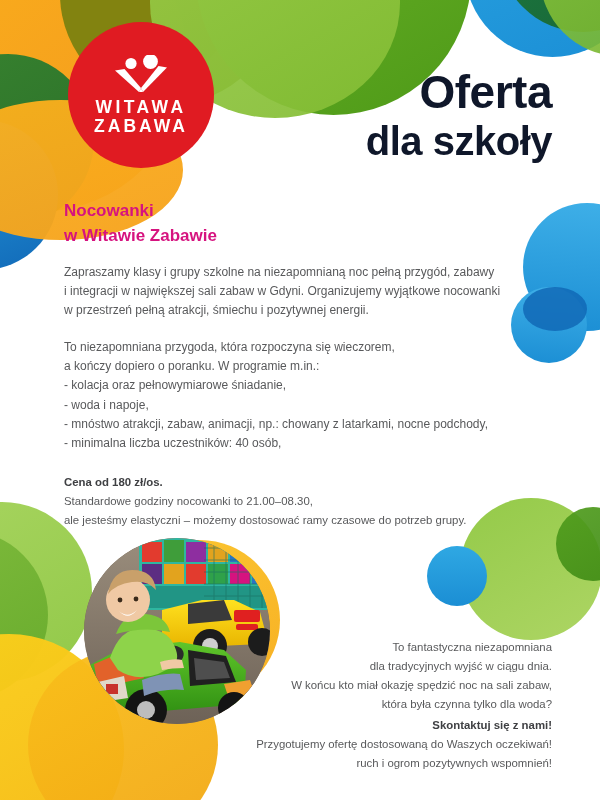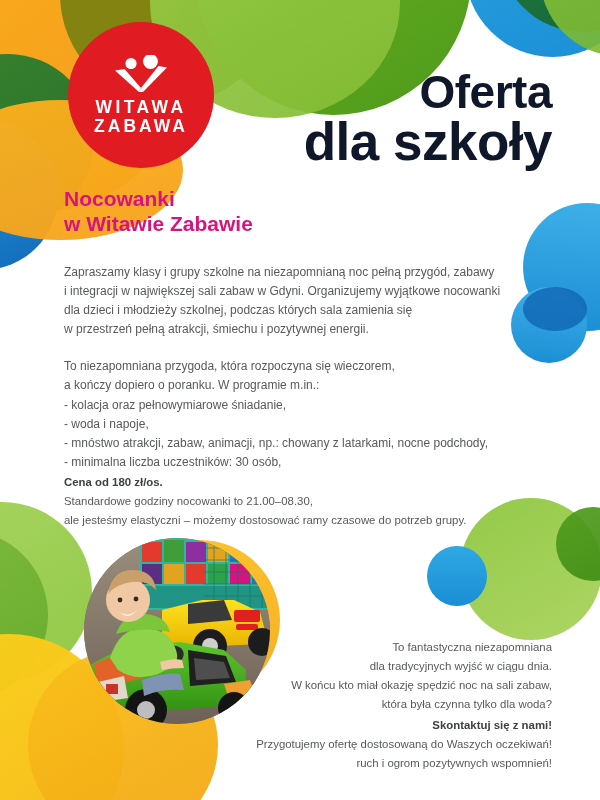--- a/index.html
+++ b/index.html
@@ -66,29 +66,29 @@
     right: 48px;
     top: 68px;
     text-align: right;
     color: #0f172a;
     font-weight: bold;
     font-size: 46px;
     line-height: 49px;
     letter-spacing: -0.5px;
     z-index: 10;
   }
-  .title .t2 { font-size: 53px; }
+  .title .t2 { font-size: 40px; }
 
   .subhead {
     position: absolute;
     left: 64px;
-    top: 186px;
+    top: 198px;
     color: #d6137f;
     font-weight: bold;
-    font-size: 21px;
+    font-size: 17px;
     line-height: 25px;
     z-index: 10;
   }
 
   
   .body-copy {
     position: absolute;
     left: 64px;
     top: 263px;
     width: 452px;
@@ -229,31 +229,30 @@
   <div class="subhead">
     <div>Nocowanki</div>
     <div>w Witawie Zabawie</div>
   </div>
 
   <div class="body-copy">
 
     <p class="para">
       <span class="ln">Zapraszamy klasy i grupy szkolne na niezapomnianą noc pełną przygód, zabawy</span>
       <span class="ln">i integracji w największej sali zabaw w Gdyni. Organizujemy wyjątkowe nocowanki</span>
-      <span class="ln">dla dzieci i młodzieży szkolnej, podczas których sala zamienia się</span>
       <span class="ln">w przestrzeń pełną atrakcji, śmiechu i pozytywnej energii.</span>
     </p>
 
     <p class="para">
       <span class="ln">To niezapomniana przygoda, która rozpoczyna się wieczorem,</span>
       <span class="ln">a kończy dopiero o poranku. W programie m.in.:</span>
       <span class="ln">- kolacja oraz pełnowymiarowe śniadanie,</span>
       <span class="ln">- woda i napoje,</span>
       <span class="ln">- mnóstwo atrakcji, zabaw, animacji, np.: chowany z latarkami, nocne podchody,</span>
-      <span class="ln">- minimalna liczba uczestników: 30 osób,</span>
+      <span class="ln">- minimalna liczba uczestników: 40 osób,</span>
     </p>
 
   </div>
 
   <div class="price-block">
     <span class="ln strong">Cena od 180 zł/os.</span>
     <span class="ln">Standardowe godziny nocowanki to 21.00–08.30,</span>
     <span class="ln">ale jesteśmy elastyczni – możemy dostosować ramy czasowe do potrzeb grupy.</span>
   </div>
 

